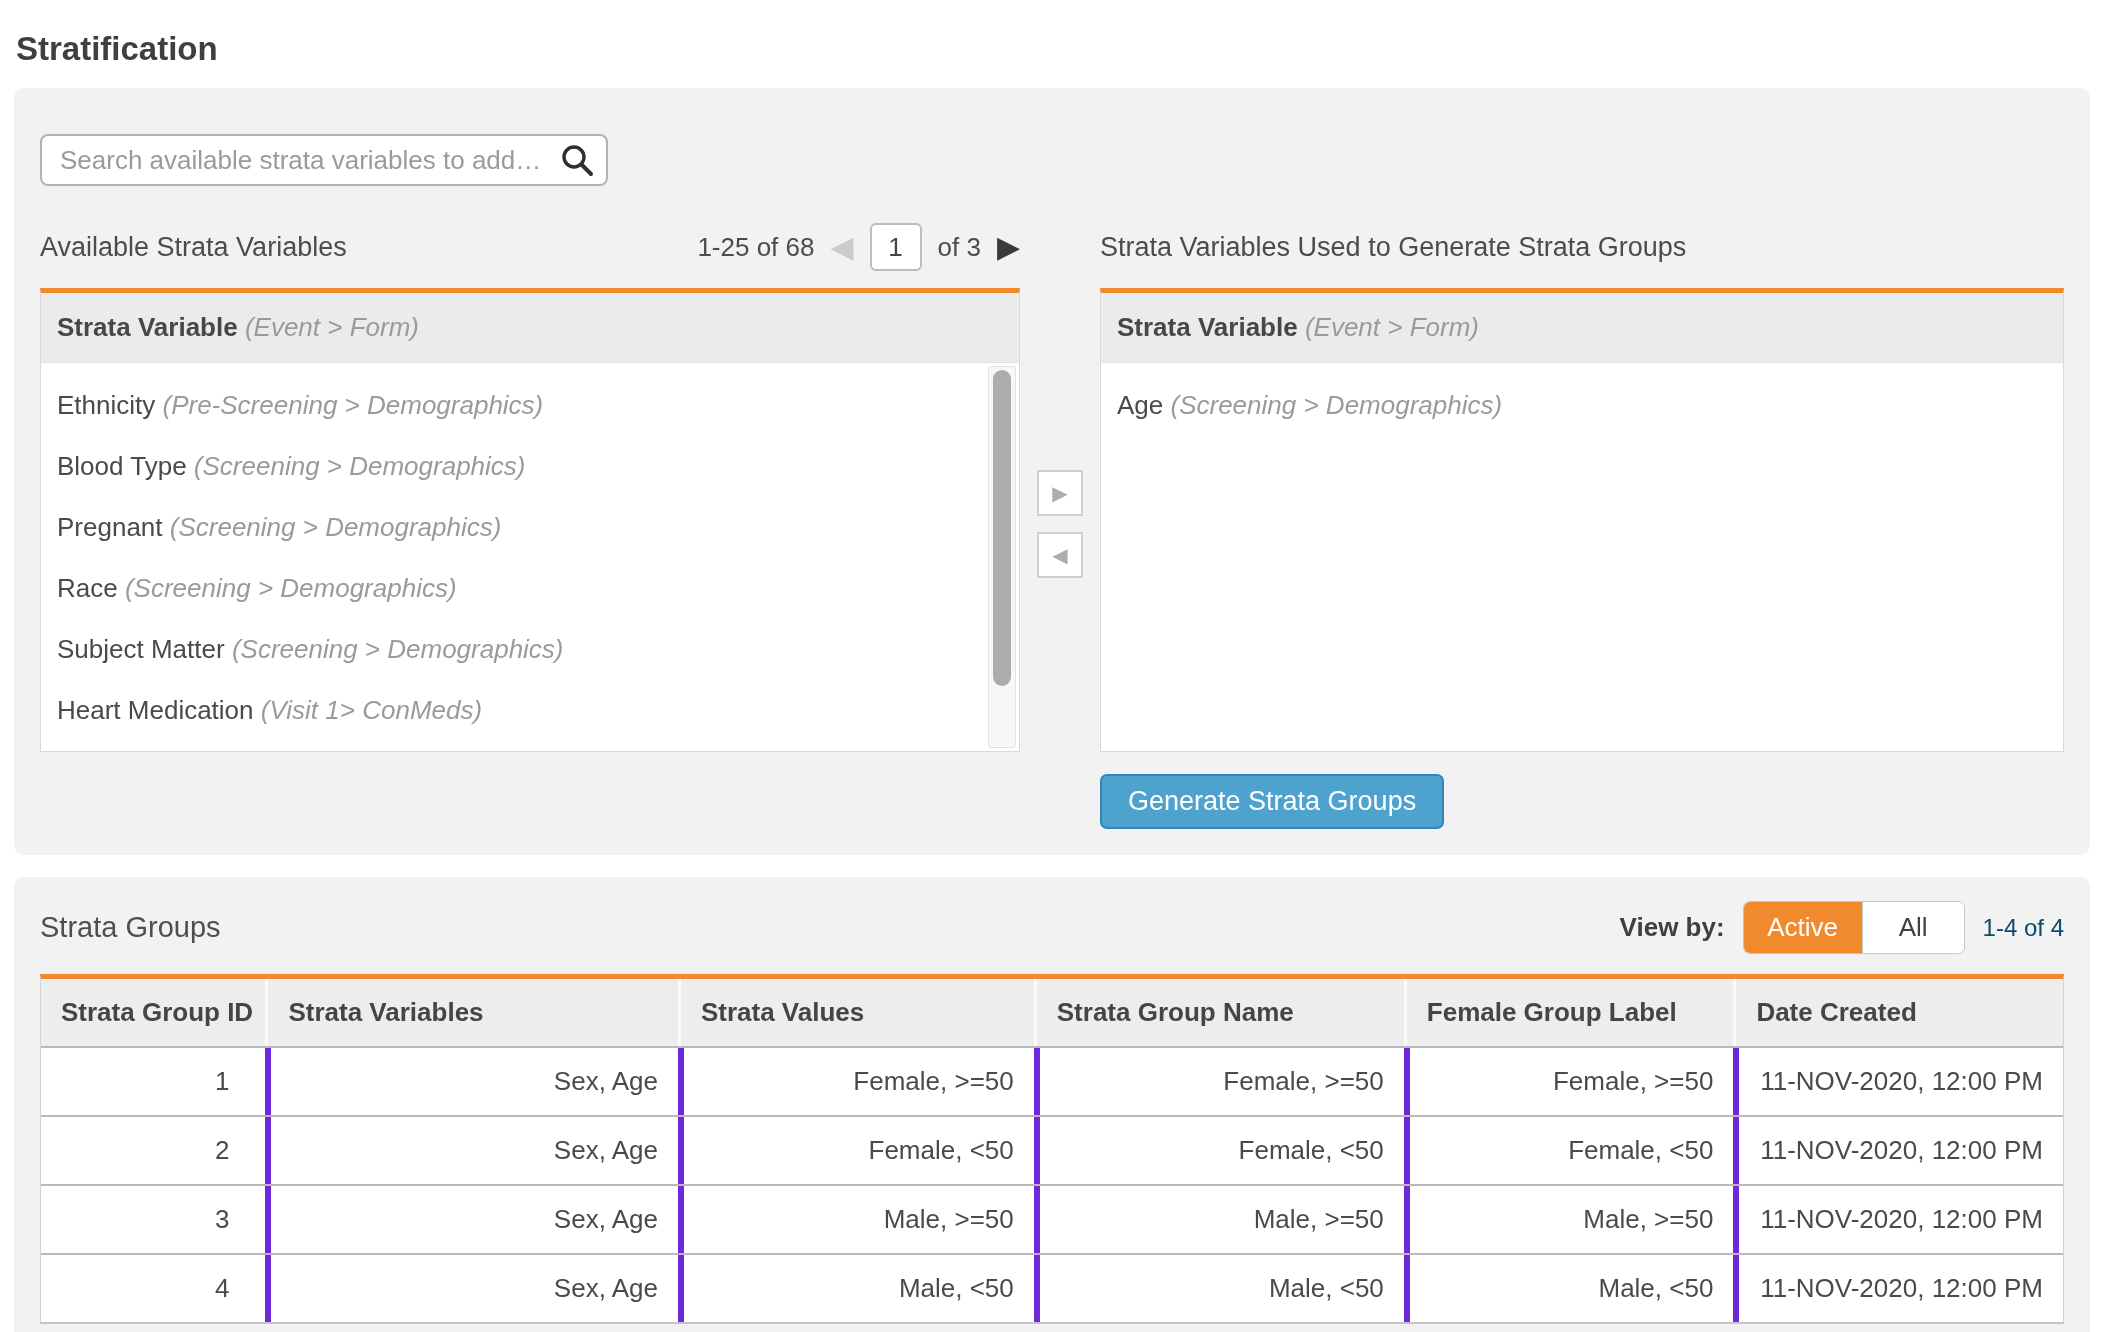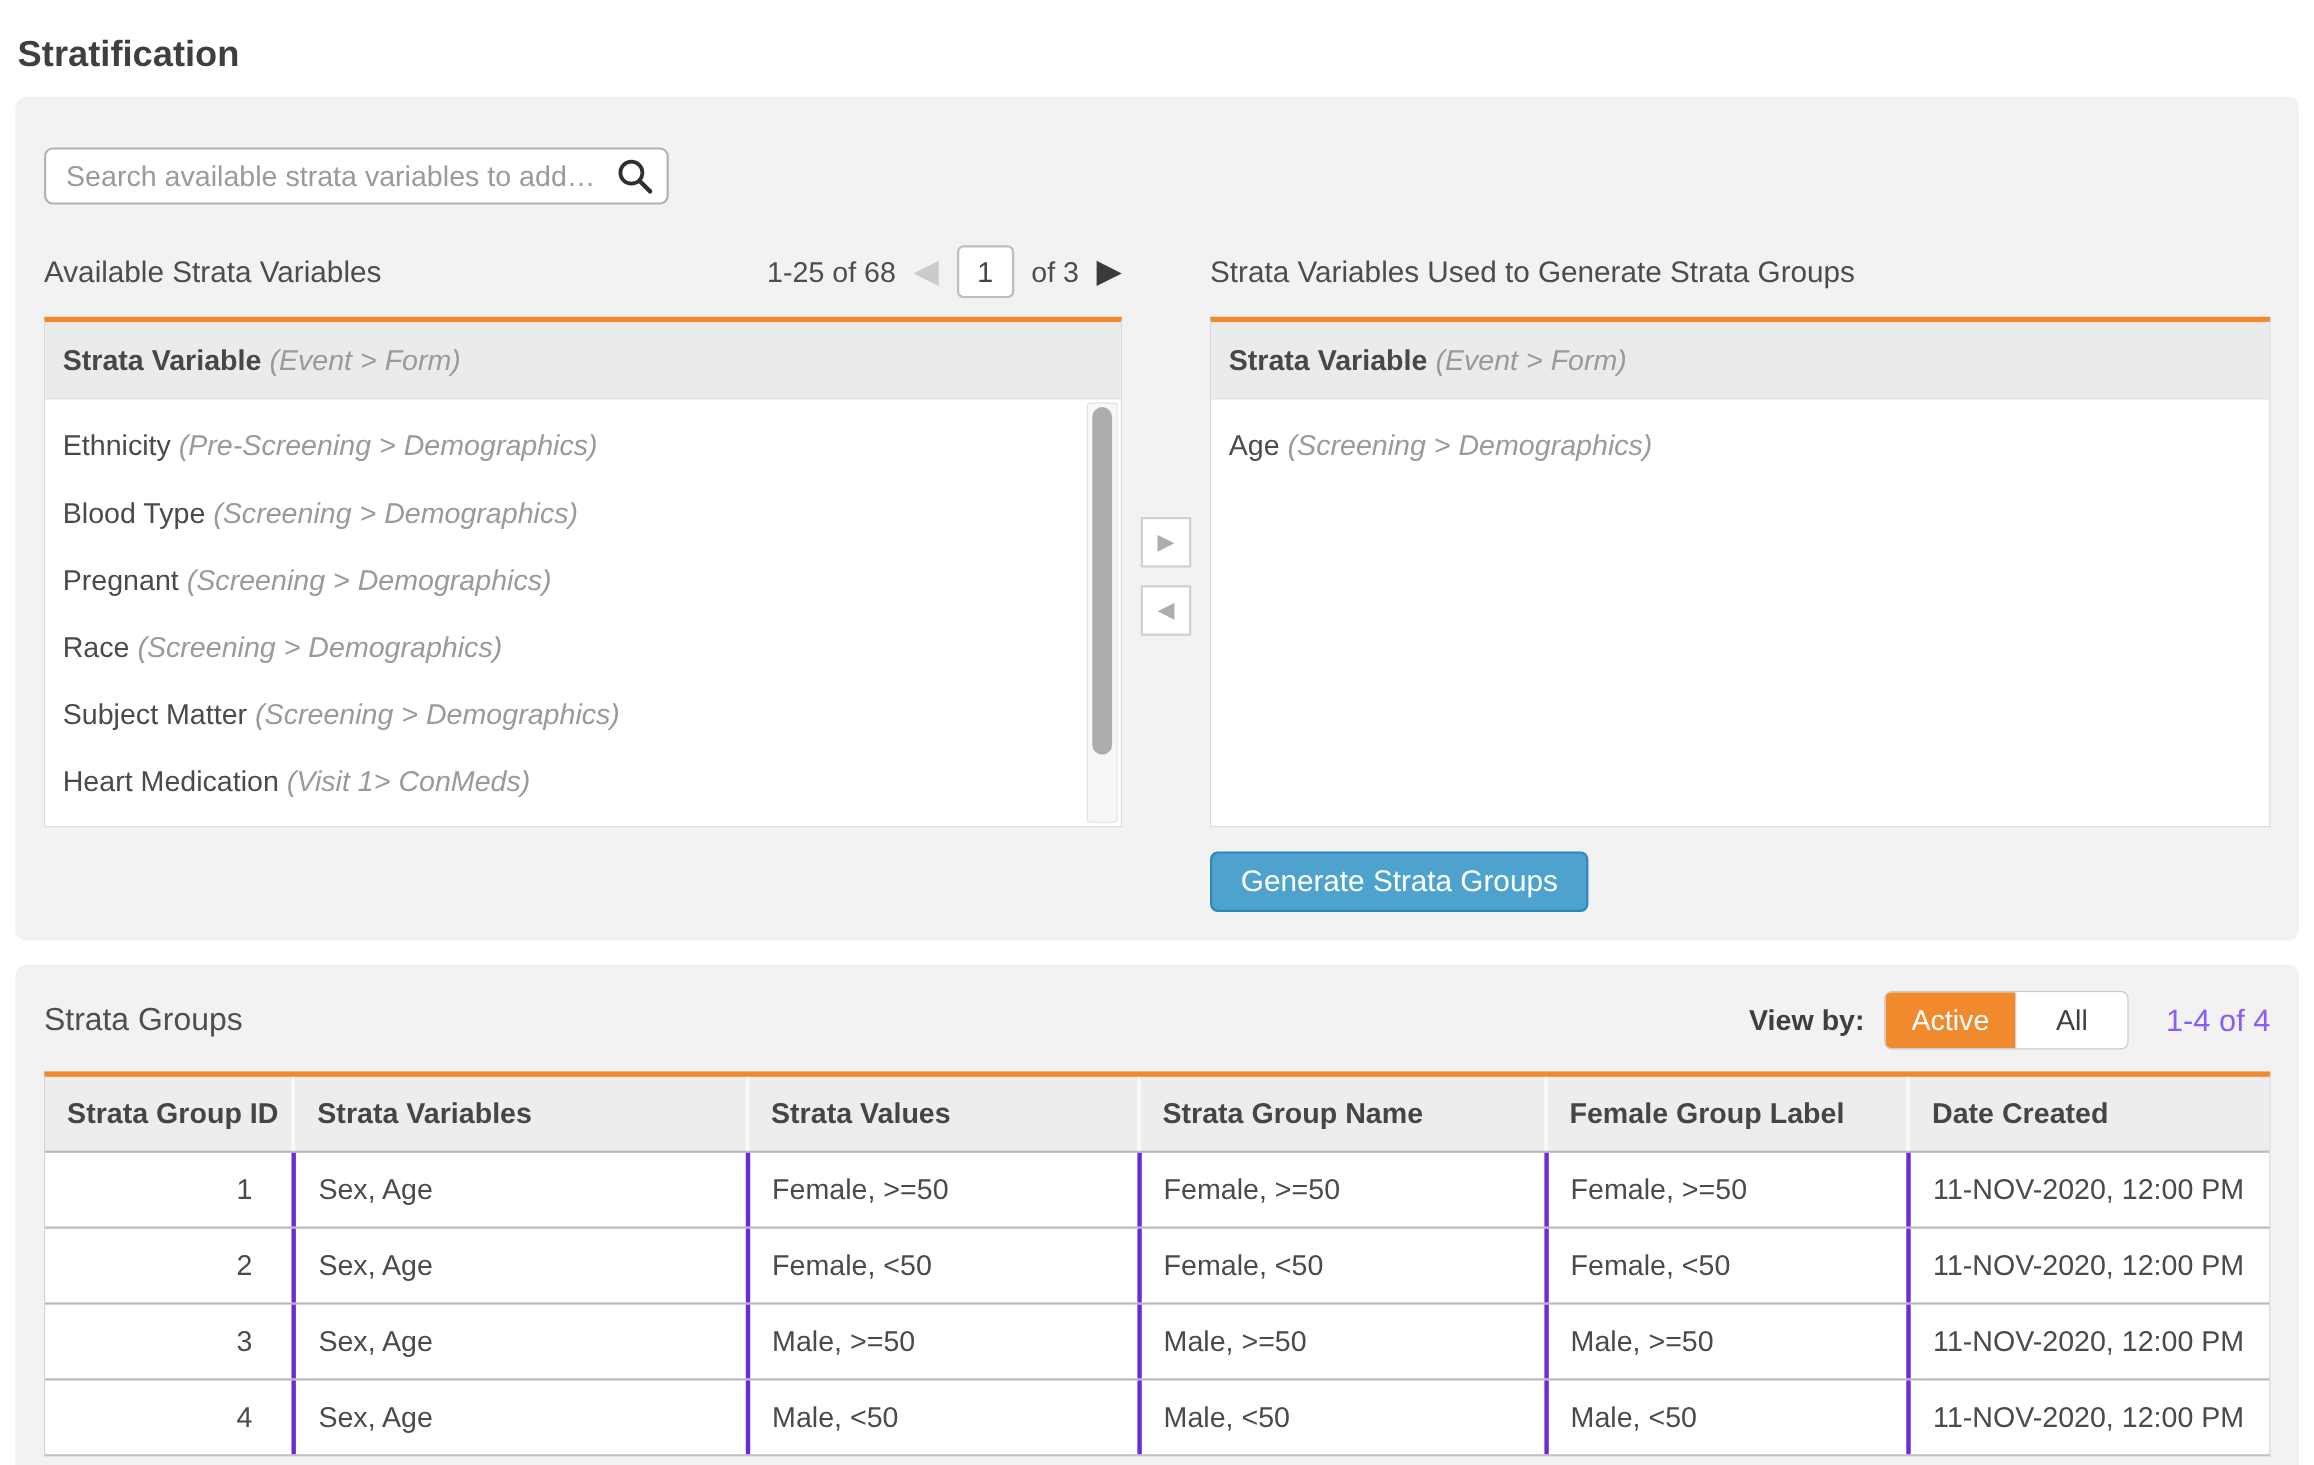--- a/index.html
+++ b/index.html
@@ -107,39 +107,39 @@
   .groups-header { display: flex; align-items: center; }
   .groups-title { font-size: 29px; color: #4F4F4F; flex: 1; }
   .viewby-label { font-size: 26px; font-weight: bold; color: #3F3F3F; margin-right: 18px; }
   .toggle {
     display: flex; border: 1px solid #C6C6C6; border-radius: 7px;
     overflow: hidden; background: #fff;
   }
   .toggle .seg { font-size: 26px; padding: 10px 0; cursor: pointer; text-align: center; }
   .seg-active { background: #F1892D; color: #fff; width: 118px; }
   .seg-all { background: #fff; color: #3F3F3F; width: 102px; border-left: 1px solid #C6C6C6; }
-  .range-count { font-size: 28px; color: #8b5cf6; margin-left: 34px; }
+  .range-count { font-size: 24px; color: #0c4a6e; margin-left: 18px; }
 
   .groups-table {
     margin-top: 20px;
     border: 1px solid #D2D2D2;
     border-top: 5px solid #F1892D;
     border-bottom: 2px solid #C4C4C4;
     background: #fff;
   }
   .t-row { display: flex; }
   .t-head { background: #EDEDED; }
   .t-cell {
     padding: 18px 20px; font-size: 26px; color: #4A4A4A;
     overflow: hidden; white-space: nowrap;
   }
   .t-head .t-cell { font-weight: bold; color: #454545; border-left: 3px solid #FAFAFA; }
   .t-head .t-cell:first-child { border-left: none; }
   .t-body .t-row { border-top: 2px solid #B9B9B9; }
-  .t-body .t-cell { border-left: 4px solid #6d28d9; }
+  .t-body .t-cell { border-left: 6px solid #6d28d9; text-align: right; }
   .t-body .t-cell:first-child { border-left: none; }
   .c-id   { width: 11.1%; }
   .c-vars { width: 20.4%; }
   .c-vals { width: 17.6%; }
   .c-name { width: 18.3%; }
   .c-label{ width: 16.3%; }
   .c-date { width: 16.3%; }
   .t-body .c-id { text-align: right; padding-right: 36px; }
 </style>
 </head>

